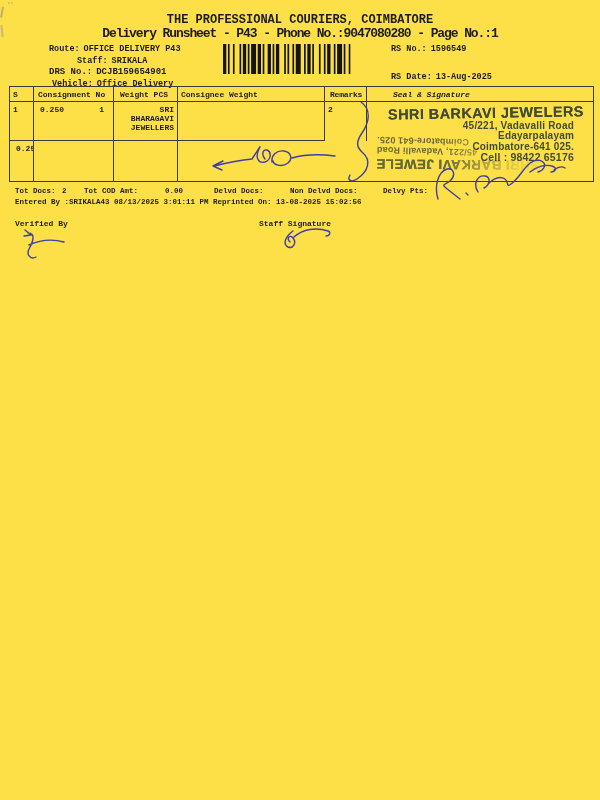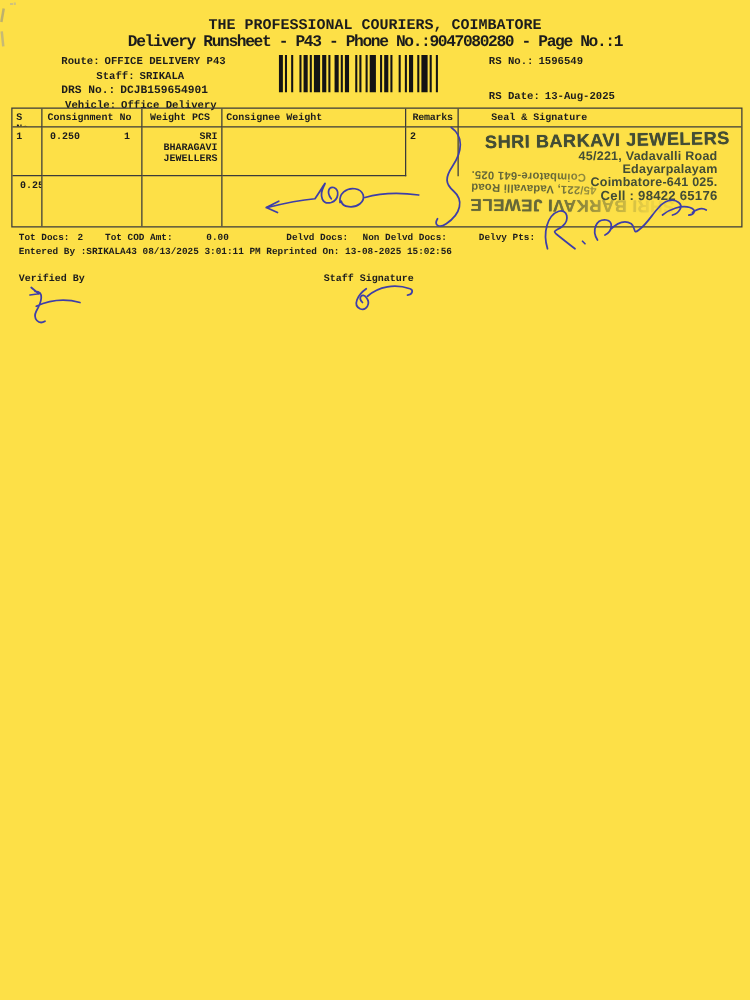--- a/index.html
+++ b/index.html
@@ -37,21 +37,21 @@
   
   .runsheet-table{
     position:absolute; left:9px; top:86px; width:583px;
     display:grid;
     grid-template-columns:24px 80px 64px 147px 42px 1fr;
     grid-template-rows:15px 39px 40px;
     border:1px solid var(--border);
     font-size:8px; line-height:9px;
   }
   .cell{border-right:1px solid var(--border); border-bottom:1px solid var(--border); padding:3px 3px 0 3px; overflow:hidden;}
-  .cell.lastcol{border-right:none;}
+  .cell.lastcol{border-right:none;font-style:italic;}
   .cell.lastrow{border-bottom:none;}
   .cell.wpc{display:flex; justify-content:space-between; padding:3px 9px 0 6px;}
   .cell.consignee-1{padding-left:9px;text-align:right;}
   .cell.seal{grid-column:6; grid-row:2/4; border-right:none; border-bottom:none;}
   .cell.seal-head{padding-left:26px;}
   .cell.remarks-head{padding-left:5px; letter-spacing:-0.2px;}
   .cell.consignment{padding-left:4px;}
 
   
   .tot{font-size:7.5px; top:187px;}
@@ -190,21 +190,21 @@
     <div class="stamp-line">45/221, Vadavalli Road</div>
     <div class="stamp-line">Edayarpalayam</div>
     <div class="stamp-line">Coimbatore-641 025.</div>
     <div class="stamp-line stamp-phone">Cell : 98422 65176</div>
   </div>
 
   <span class="abs tot" style="left:15px">Tot Docs:</span>
   <span class="abs tot" style="left:62px">2</span>
   <span class="abs tot" style="left:84px">Tot COD Amt:</span>
   <span class="abs tot" style="left:165px">0.00</span>
-  <span class="abs tot" style="left:229px">Delvd Docs:</span>
+  <span class="abs tot" style="left:214px">Delvd Docs:</span>
   <span class="abs tot" style="left:290px">Non Delvd Docs:</span>
   <span class="abs tot" style="left:383px">Delvy Pts:</span>
 
   <span class="abs entered" style="left:15px">Entered By :SRIKALA43 08/13/2025 3:01:11 PM</span>
   <span class="abs entered" style="left:213px">Reprinted On: 13-08-2025 15:02:56</span>
 
   <span class="abs sign-label" style="left:15px">Verified By</span>
   <span class="abs sign-label" style="left:259px">Staff Signature</span>
 
   <svg class="ink-layer" width="600" height="800" viewBox="0 0 600 800" xmlns="http://www.w3.org/2000/svg" fill="none" stroke="#3e3ea8" stroke-width="1.4" stroke-linecap="round" stroke-linejoin="round">

